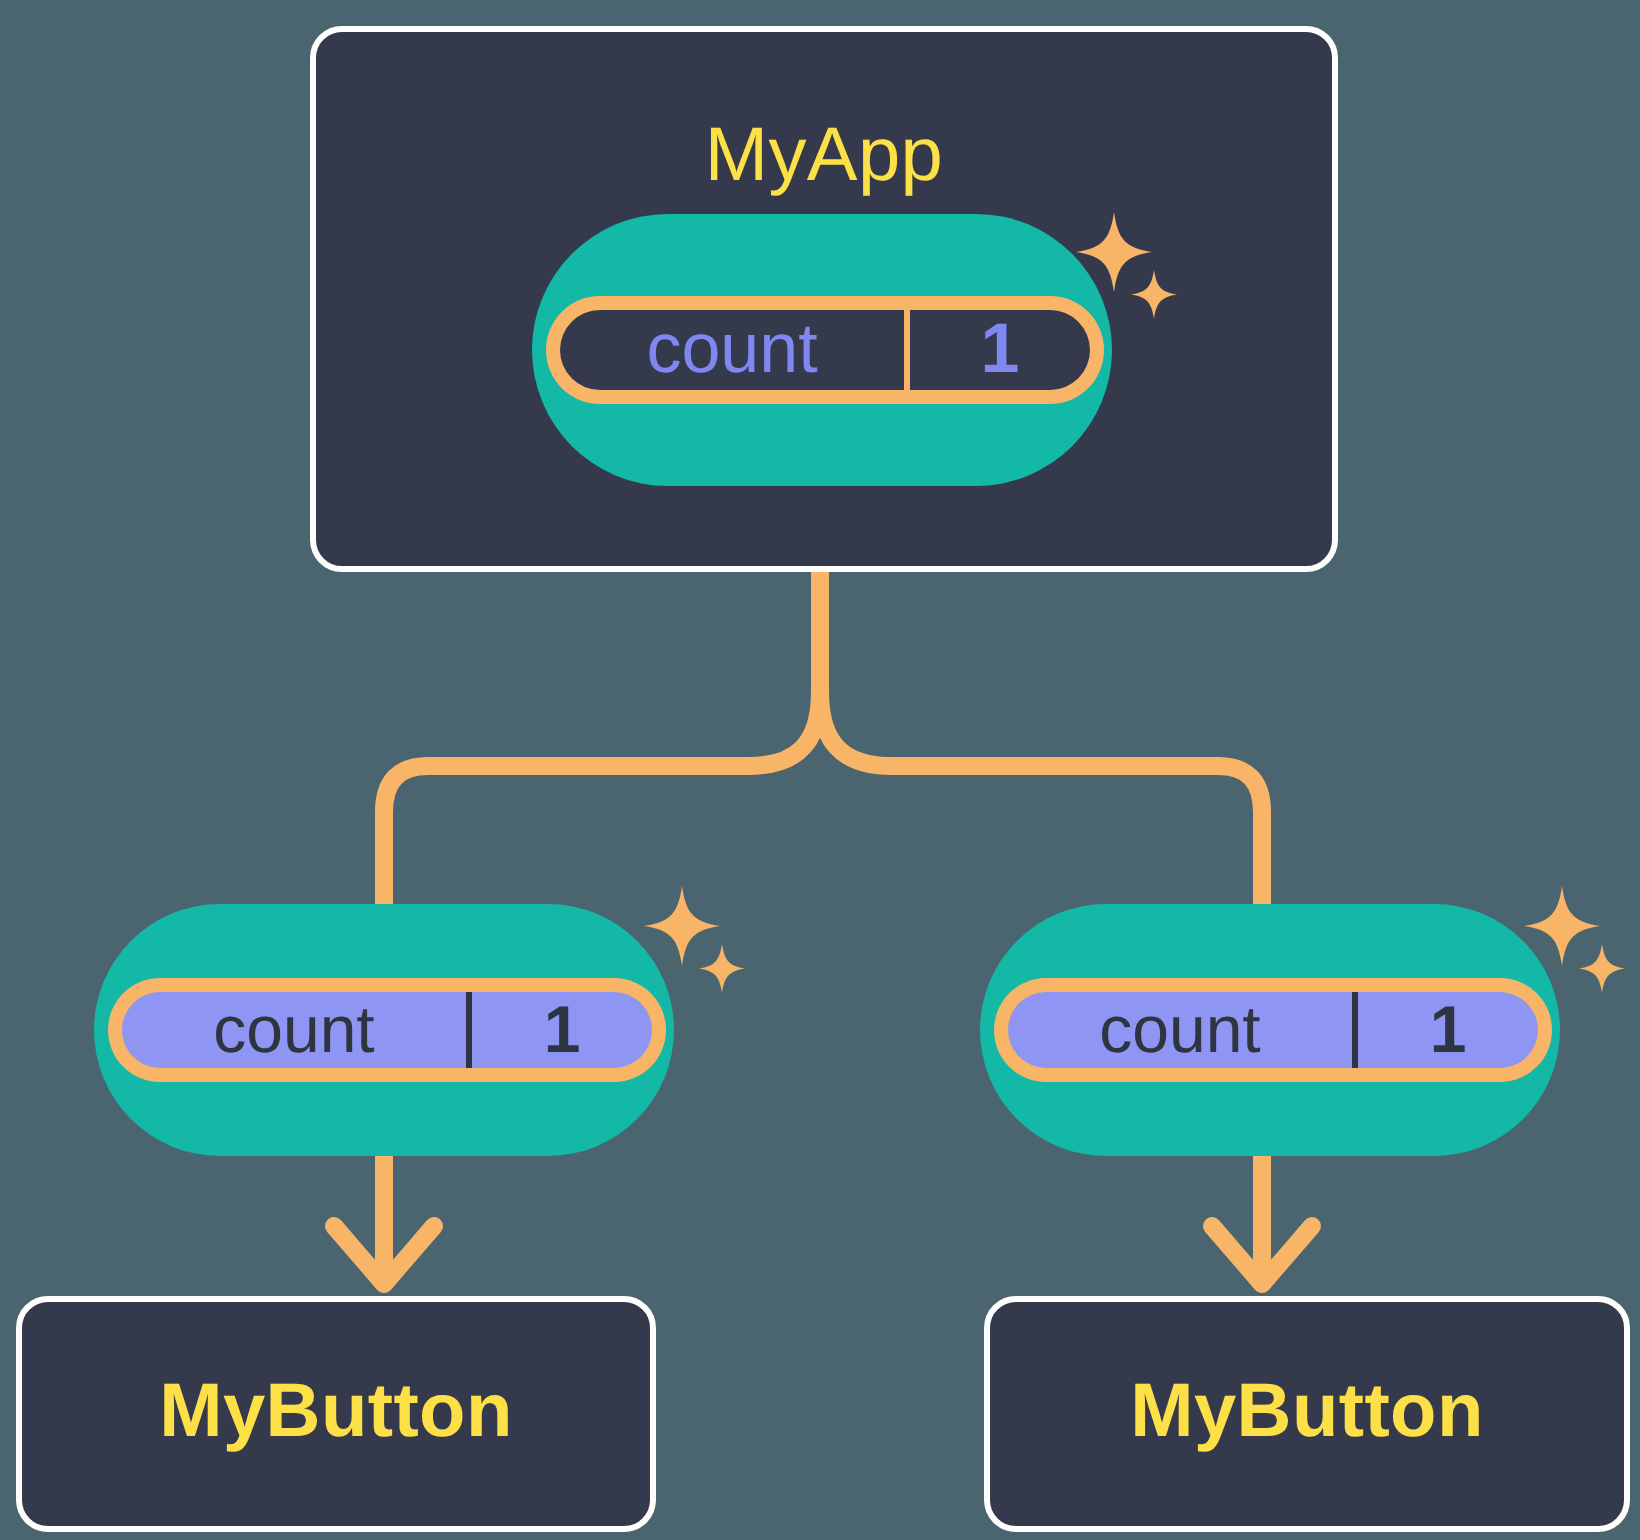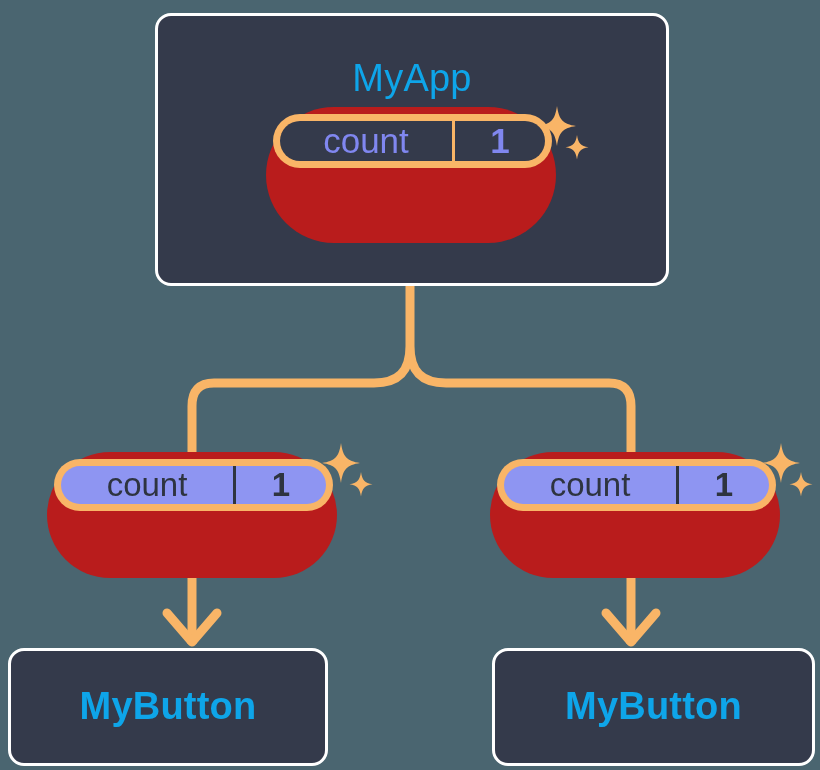--- a/index.html
+++ b/index.html
@@ -34,43 +34,43 @@
     background: #343a4b;
     border: 3px solid #ffffff;
     border-radius: 16px;
     z-index: 2;
   }
   .box-title {
     position: absolute;
     left: 0;
     right: 0;
     text-align: center;
-    color: #0ea5e9;
+    color: #fde047;
     font-size: 38px;
     font-weight: 400;
     letter-spacing: 0.2px;
     white-space: nowrap;
   }
   #box-myapp { left: 155px; top: 13px; width: 514px; height: 273px; }
   #box-myapp .box-title { top: 41px; }
 
   #box-mybutton-left  { left: 8px;   top: 648px; width: 320px; height: 118px; }
   #box-mybutton-right { left: 492px; top: 648px; width: 323px; height: 118px; }
   .leaf-title { top: 34px; font-weight: bold; }
 
   
   .state-pill {
     position: absolute;
     box-sizing: border-box;
     display: flex;
-    align-items: flex-start;
+    align-items: center;
     border-radius: 999px;
     z-index: 3;
     
-    background: #b91c1c;
+    background: #14b8a6;
     padding: 7px;
   }
   .pill-inner {
     box-sizing: border-box;
     display: flex;
     align-items: stretch;
     flex: 1 1 auto;
     border-radius: 999px;
     
     background: #f8b濃;

